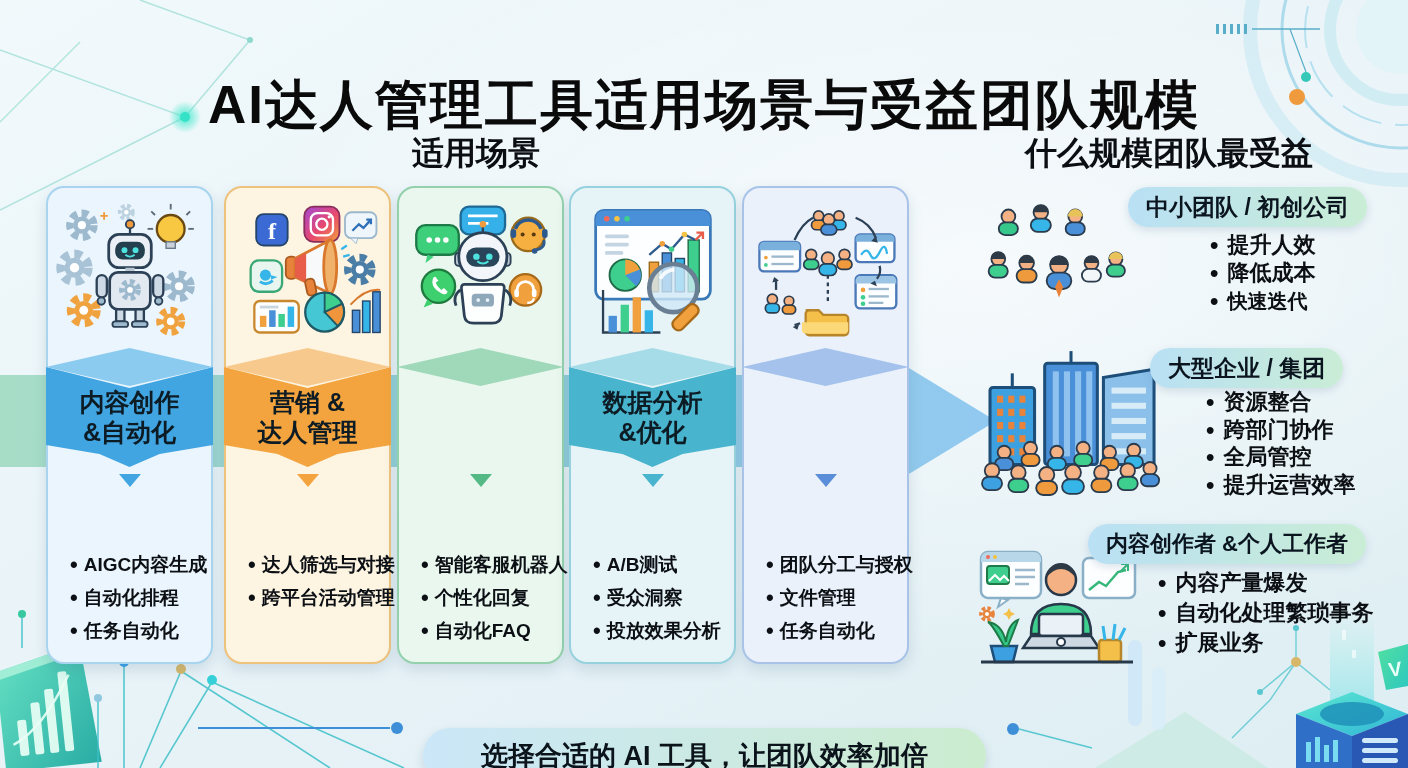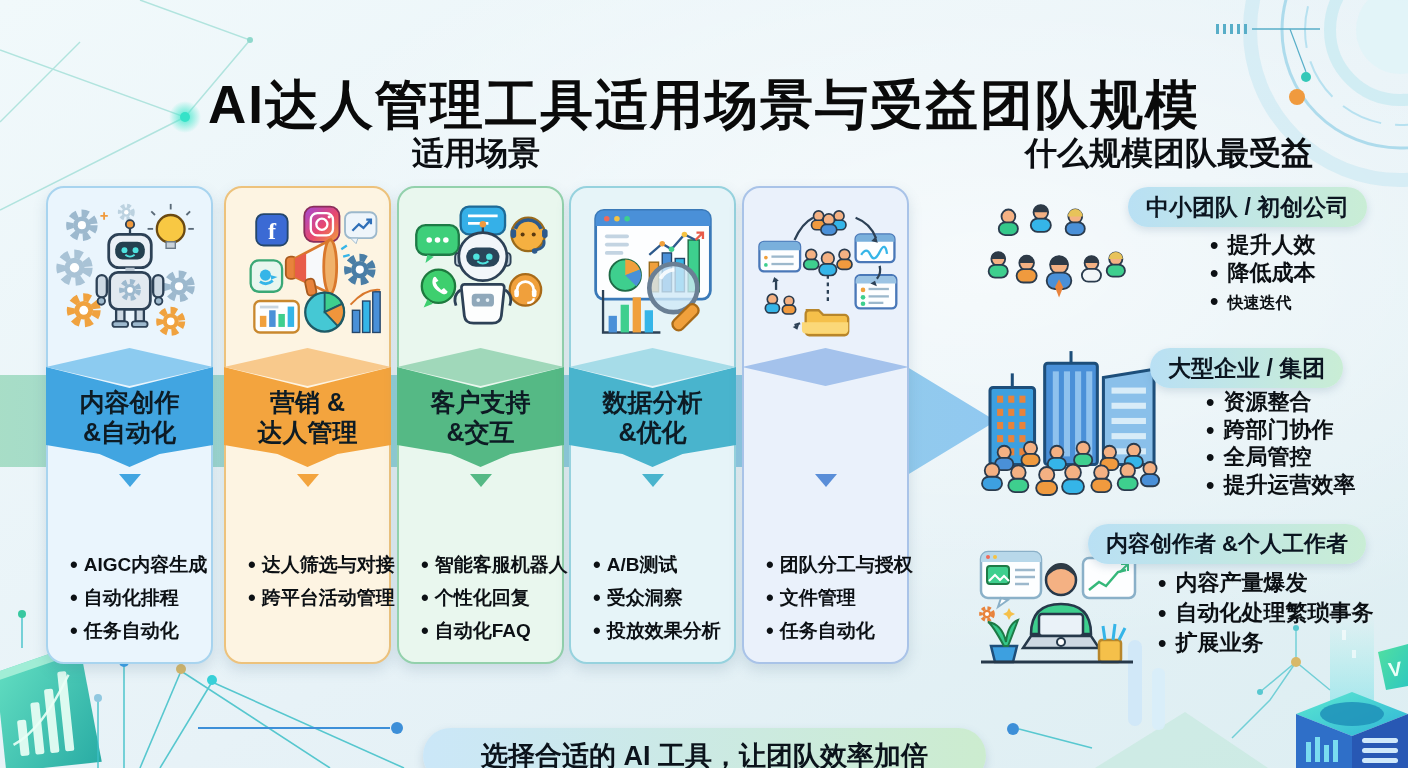--- a/index.html
+++ b/index.html
@@ -350,24 +350,20 @@
    <path d="M76,65 q6,5 12,0" stroke="#4fe3df" stroke-width="2.2" fill="none"></path>
    <path d="M62,90 h40 q4,0 3,6 l-3,28 q-1,8 -10,8 h-20 q-9,0 -10,-8 l-3,-28 q-1,-6 3,-6 z" fill="#fdfefe" stroke="#2d4156" stroke-width="3"></path>
    <path d="M58,96 q-9,6 -5,17" stroke="#2d4156" stroke-width="3" fill="none"></path>
             <path d="M106,96 q9,6 5,17" stroke="#2d4156" stroke-width="3" fill="none"></path>
    <rect x="70" y="100" width="24" height="14" rx="4" fill="#8fa8ba"></rect>
    <circle cx="77" cy="107" r="2" fill="#e8f2f8"></circle>
             <circle cx="87" cy="107" r="2" fill="#e8f2f8"></circle>
  </svg>
         </div>
     <div class="band">
-      <div class="band-front" style="background:#55b985">
-        <div class="t">客户支持</div>
-        <div class="t">&amp;交互</div>
-      </div>
       <div class="band-top" style="background:#a0d8ba"></div>
       <div class="band-caret" style="border-top-color:#55b985"></div>
     </div>
     <ul class="bullets">
           <li>智能客服机器人</li>
           <li>个性化回复</li>
           <li>自动化FAQ</li>
         </ul>
       </div>
       <div class="column" style="left: 569px; background: rgb(230, 244, 248); border-color: rgb(150, 210, 222);">
@@ -511,21 +507,21 @@
    <circle cx="80" cy="74" r="8.8" fill="#f4b183" stroke="#2a3b4d" stroke-width="1.8"></circle>
           <path d="M 70.7 74 a 9.3 9.3 0 0 1 18.6 0 z" fill="#2e3a46"></path>
           <rect x="67.8" y="81.4" width="24.3" height="16.2" rx="8.1" fill="#4a90d8" stroke="#2a3b4d" stroke-width="1.8"></rect>
    <path d="M80,88 l4,8 -4,10 -4,-10 z" fill="#e8833c"></path>
  </svg>
       </div>
       <div class="benefit-badge" style="left: 1128px; top: 187px; font-size: 23px; background: linear-gradient(90deg, rgb(185, 224, 244), rgb(201, 237, 213));">中小团队 / 初创公司</div>
       <ul class="benefit-items" style="left: 1210px; top: 231px;">
         <li style="font-size:22px;line-height:28px">提升人效</li>
         <li style="font-size:22px;line-height:28px">降低成本</li>
-        <li style="font-size:16px;line-height:28px">快速迭代</li>
+        <li style="font-size:20px;line-height:28px">快速迭代</li>
       </ul>
       <div class="benefit-icon" style="left: 972px; top: 343px; width: 196px; height: 162px;">
         <svg viewBox="0 0 190 160" style="width: 100%; height: 100%;">
    <line x1="38" y1="30" x2="38" y2="44" stroke="#1d4e7a" stroke-width="3"></line>
    <rect x="16" y="44" width="44" height="76" rx="3" fill="#3da0e0" stroke="#1d4e7a" stroke-width="3"></rect>
           <rect x="23" y="52" width="6" height="7" fill="#e8833c"></rect>
           <rect x="34" y="52" width="6" height="7" fill="#e8833c"></rect>
           <rect x="45" y="52" width="6" height="7" fill="#e8833c"></rect>
           <rect x="23" y="65" width="6" height="7" fill="#e8833c"></rect>
           <rect x="34" y="65" width="6" height="7" fill="#e8833c"></rect>

